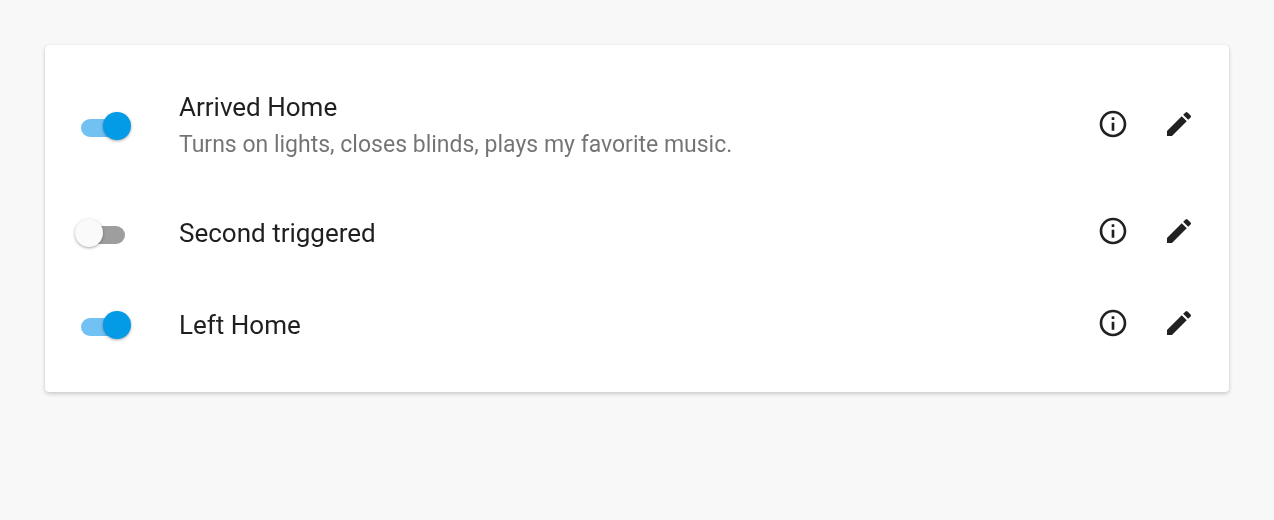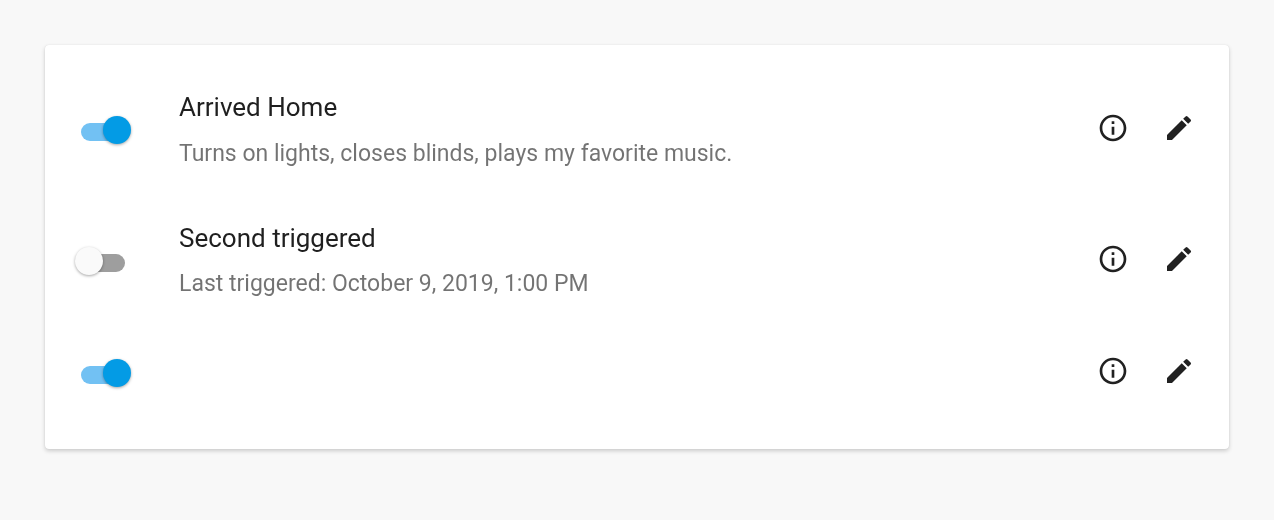--- a/index.html
+++ b/index.html
@@ -6,21 +6,21 @@
     body {
       font-family: Roboto, "Helvetica Neue", Arial, sans-serif;
       background: #f8f8f8;
       padding: 45px;
       width: 1274px;
     }
     .card {
       background: #fff;
       border-radius: 4px;
       box-shadow: 0 2px 4px rgba(0,0,0,0.18), 0 0 1px rgba(0,0,0,0.12);
-      padding: 20px 30px 30px 30px;
+      padding: 20px 30px 21px 30px;
     }
     .row {
       display: flex;
       align-items: center;
       padding: 26px 0;
     }
     .row + .row {
       
     }
     .toggle {
@@ -57,21 +57,21 @@
     }
     .title {
       font-size: 26px;
       line-height: 1.25;
       color: rgba(0,0,0,0.88);
     }
     .subtitle {
       font-size: 23px;
       line-height: 1.45;
       color: rgba(0,0,0,0.55);
-      margin-top: 13px;
+      margin-top: 4px;
     }
     .actions {
       display: flex;
       align-items: center;
       gap: 26px;
       margin-left: 20px;
     }
     .icon-btn {
       width: 40px;
       height: 40px;
@@ -116,21 +116,20 @@
     </div>
   </div>
 
   <div class="row">
     <div class="toggle off">
       <div class="toggle-track"></div>
       <div class="toggle-thumb"></div>
     </div>
     <div class="text">
       <div class="title">Second triggered</div>
-      <div class="subtitle">Last triggered: October 9, 2019, 1:00 PM</div>
     </div>
     <div class="actions">
       <div class="icon-btn">
         <span>
           <svg viewBox="0 0 24 24">
               <path d="M11 7h2v2h-2V7zm0 4h2v6h-2v-6zm1-9C6.48 2 2 6.48 2 12s4.48 10 10 10 10-4.48 10-10S17.52 2 12 2zm0 18c-4.41 0-8-3.59-8-8s3.59-8 8-8 8 3.59 8 8-3.59 8-8 8z"></path>
             </svg>
         </span>
       </div>
       <div class="icon-btn">
@@ -142,20 +141,21 @@
       </div>
     </div>
   </div>
 
   <div class="row">
     <div class="toggle on">
       <div class="toggle-track"></div>
       <div class="toggle-thumb"></div>
     </div>
     <div class="text">
+      <div class="title">Left Home</div>
     </div>
     <div class="actions">
       <div class="icon-btn">
         <span>
           <svg viewBox="0 0 24 24">
               <path d="M11 7h2v2h-2V7zm0 4h2v6h-2v-6zm1-9C6.48 2 2 6.48 2 12s4.48 10 10 10 10-4.48 10-10S17.52 2 12 2zm0 18c-4.41 0-8-3.59-8-8s3.59-8 8-8 8 3.59 8 8-3.59 8-8 8z"></path>
             </svg>
         </span>
       </div>
       <div class="icon-btn">

